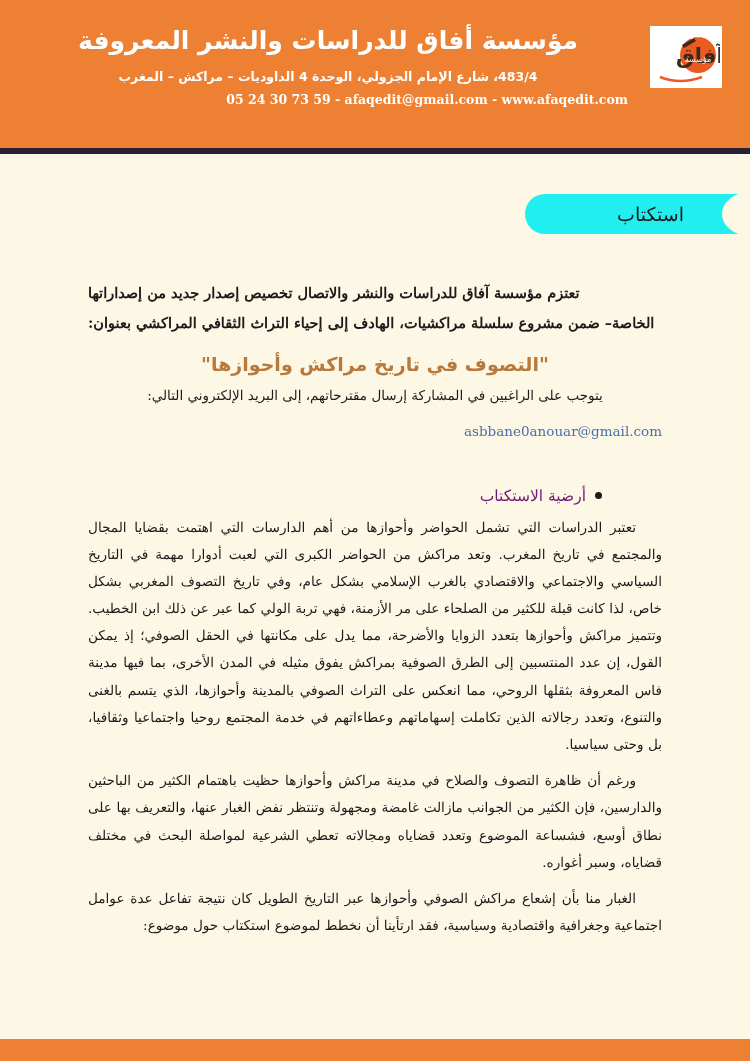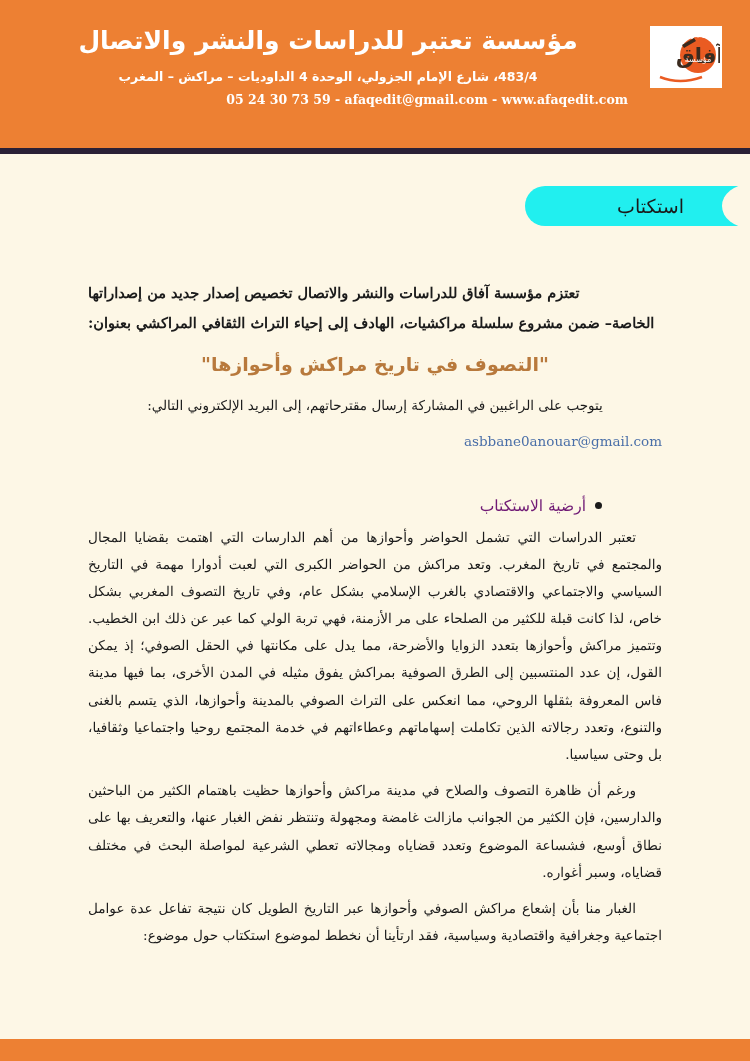--- a/index.html
+++ b/index.html
@@ -92,21 +92,21 @@
 
   
   .banner-wrap {
     position: relative;
     height: 66px;
     margin-top: 28px;
   }
   .banner {
     position: absolute;
     right: 0;
-    top: 4px;
+    top: 12px;
     height: 40px;
     width: 225px;
     background: #21efef;
     border-radius: 22px 0 0 22px;
     display: flex;
     align-items: center;
     justify-content: center;
     overflow: hidden;
   }
   .banner-notch {
@@ -146,21 +146,21 @@
   }
   .booktitle {
     margin-top: 14px;
     text-align: center;
     font-size: 19px;
     font-weight: bold;
     color: #b8793c;
     font-family: "DejaVu Sans", "Liberation Sans", sans-serif;
   }
   .submit-line {
-    margin-top: 18px;
+    margin-top: 8px;
     text-align: center;
     font-family: "DejaVu Serif", "Liberation Serif", serif;
     font-size: 13.5px;
     line-height: 1.9;
     color: #1b1b1b;
   }
   .email {
     margin-top: 14px;
     text-align: right;
     font-family: "DejaVu Serif", "Liberation Serif", serif;
@@ -226,21 +226,21 @@
         <circle cx="57.5" cy="9.5" r="2.0" fill="#ffffff"></circle>
         <circle cx="61.5" cy="13.5" r="2.0" fill="#ffffff"></circle>
         <path d="M30 16 L42 9 L44 12 L32 19 Z" fill="#3a2a1e"></path>
         <text x="24" y="34" font-family="DejaVu Sans, sans-serif" font-size="21" font-weight="bold" fill="#3a2a1e" text-anchor="end" direction="rtl">آفاق</text>
         <text x="46" y="33" font-family="DejaVu Sans, sans-serif" font-size="8" fill="#ffffff" text-anchor="middle" direction="rtl">مؤسسة</text>
         <path d="M8 48 Q28 56 50 48" stroke="#ea5b22" stroke-width="2.5" fill="none"></path>
       </svg>
     </div>
 
     <div class="header-text">
-      <div class="org-name">مؤسسة تعتبر للدراسات والنشر والاتصال</div>
+      <div class="org-name">مؤسسة أفاق للدراسات والنشر المعروفة</div>
       <div class="org-address">483/4، شارع الإمام الجزولي، الوحدة 4 الداوديات – مراكش – المغرب</div>
       <div class="org-contact">05 24 30 73 59  -  afaqedit@gmail.com - www.afaqedit.com</div>
     </div>
 
   </div>
 </div>
 
 <div class="divider"></div>
 
 <div class="banner-wrap">

